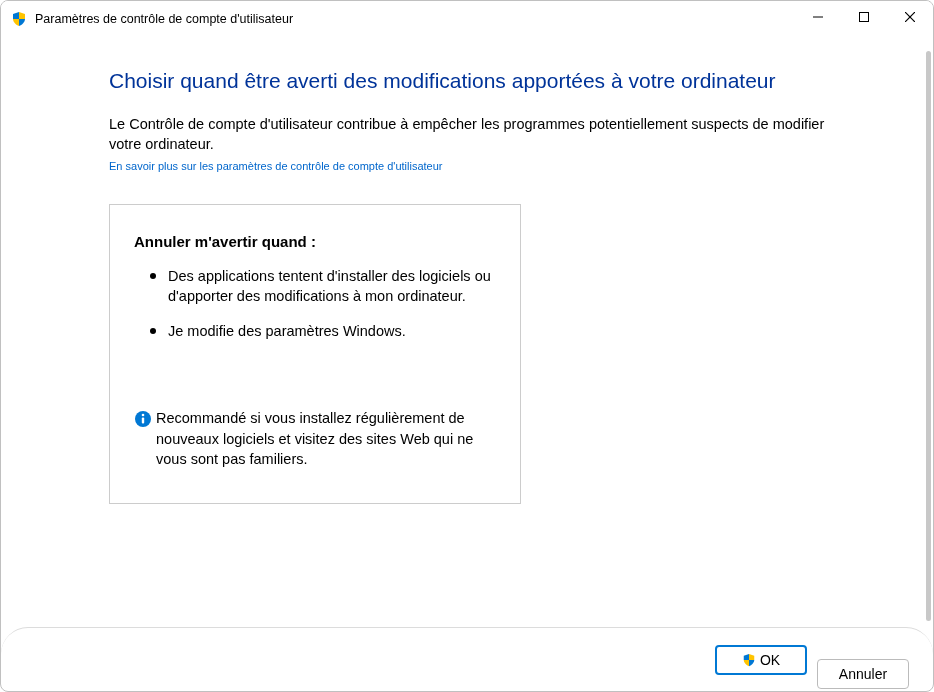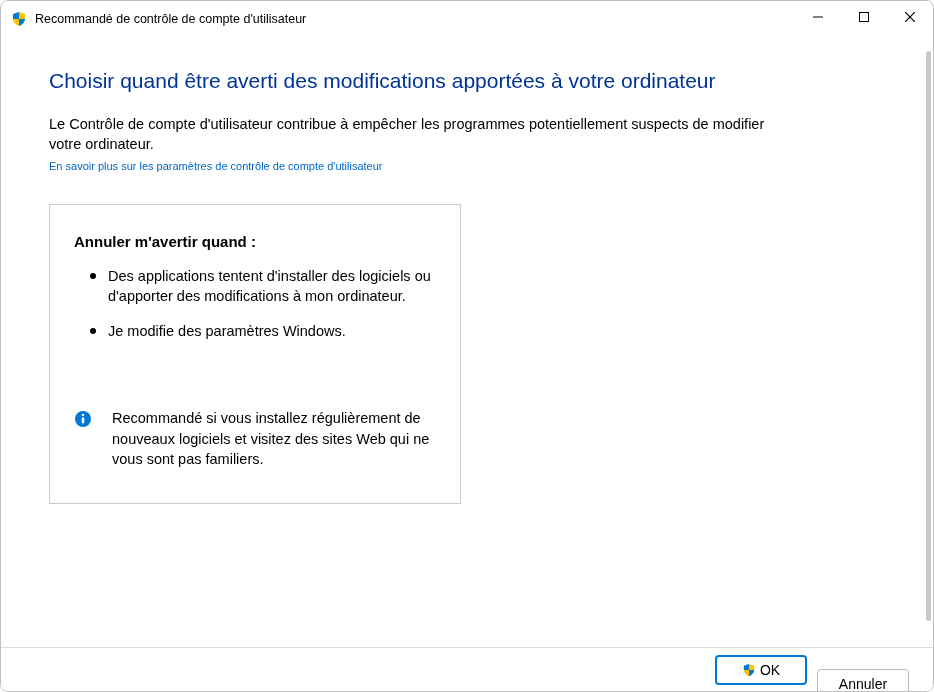--- a/index.html
+++ b/index.html
@@ -49,21 +49,21 @@
       height: 32px;
       display: flex;
       align-items: center;
       justify-content: center;
       cursor: pointer;
       font-size: 10px;
       color: #000;
     }
     .content {
       flex: 1;
-      padding: 32px 80px 18px 48px;
+      padding: 32px 80px 18px 108px;
       position: relative;
       overflow: hidden;
     }
     .heading {
       color: #003399;
       font-size: 21px;
       font-weight: 400;
       margin-bottom: 22px;
     }
     .intro {
@@ -179,43 +179,44 @@
       width: 6px;
       height: 6px;
       border-radius: 50%;
       background: #000;
       position: absolute;
       left: 0;
       top: 7px;
     }
     .recommendation {
       display: flex;
-      gap: 20px;
+      gap: 4px;
       margin-top: auto;
       padding-bottom: 14px;
     }
     .info-icon {
       width: 18px;
       height: 18px;
       flex-shrink: 0;
       margin-top: 2px;
     }
     .recommendation-text {
       font-size: 14.5px;
       line-height: 1.4;
     }
     .footer {
       border-top: 1px solid #dcdcdc;
-      height: 44px;
+      height: 64px;
       display: flex;
       align-items: center;
       justify-content: flex-end;
       padding: 8px 24px;
       gap: 10px;
       background: #ffffff;
+      border-radius: 27px;
     }
     .btn {
       min-width: 92px;
       height: 30px;
       border-radius: 4px;
       font-size: 14px;
       cursor: pointer;
       display: flex;
       align-items: center;
       justify-content: center;
@@ -249,21 +250,21 @@
 <div class="window">
   <div class="titlebar">
     <span class="shield-icon-small">
       <svg viewBox="0 0 16 16">
           <path d="M8 1 L14 3 L14 8 L8 8 Z" fill="#ffc400"></path>
           <path d="M2 3 L8 1 L8 8 L2 8 Z" fill="#0078d4"></path>
           <path d="M2 8 L8 8 L8 15 C5 14 2 11 2 8 Z" fill="#ffc400"></path>
           <path d="M8 8 L14 8 C14 11 11 14 8 15 Z" fill="#0078d4"></path>
         </svg>
     </span>
-    <span class="title-text">Recommandé de contrôle de compte d'utilisateur</span>
+    <span class="title-text">Paramètres de contrôle de compte d'utilisateur</span>
     <div class="win-controls">
       <div class="win-btn">
         <svg width="10" height="10">
             <line x1="0" y1="5" x2="10" y2="5" stroke="#000" stroke-width="1"></line>
           </svg>
       </div>
       <div class="win-btn">
         <svg width="10" height="10">
             <rect x="0.5" y="0.5" width="9" height="9" fill="none" stroke="#000" stroke-width="1"></rect>
           </svg>

